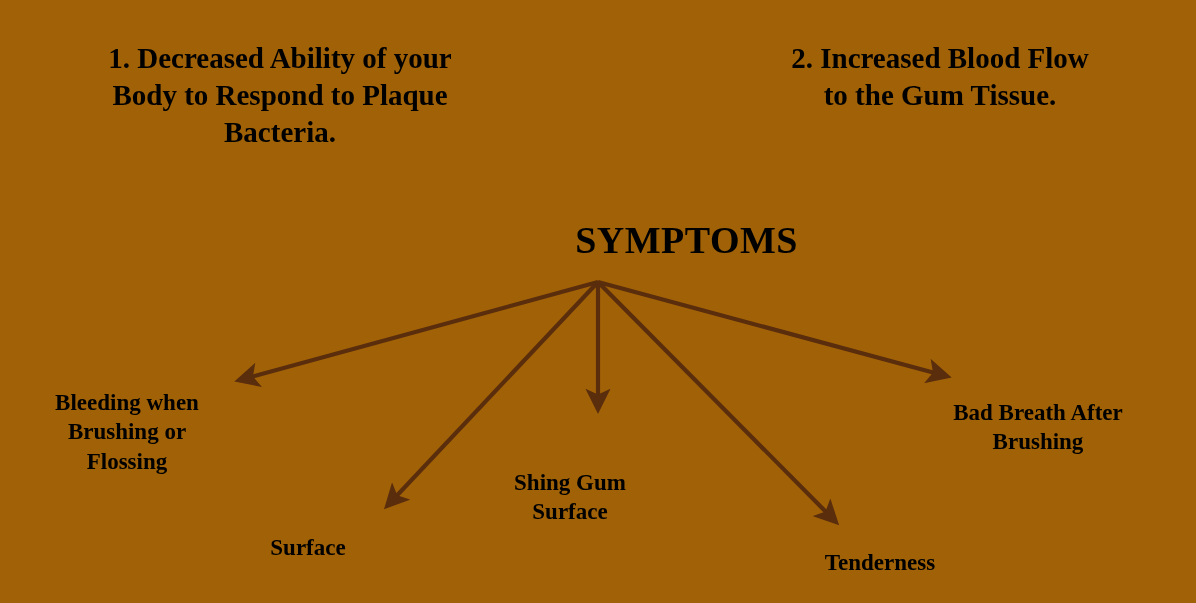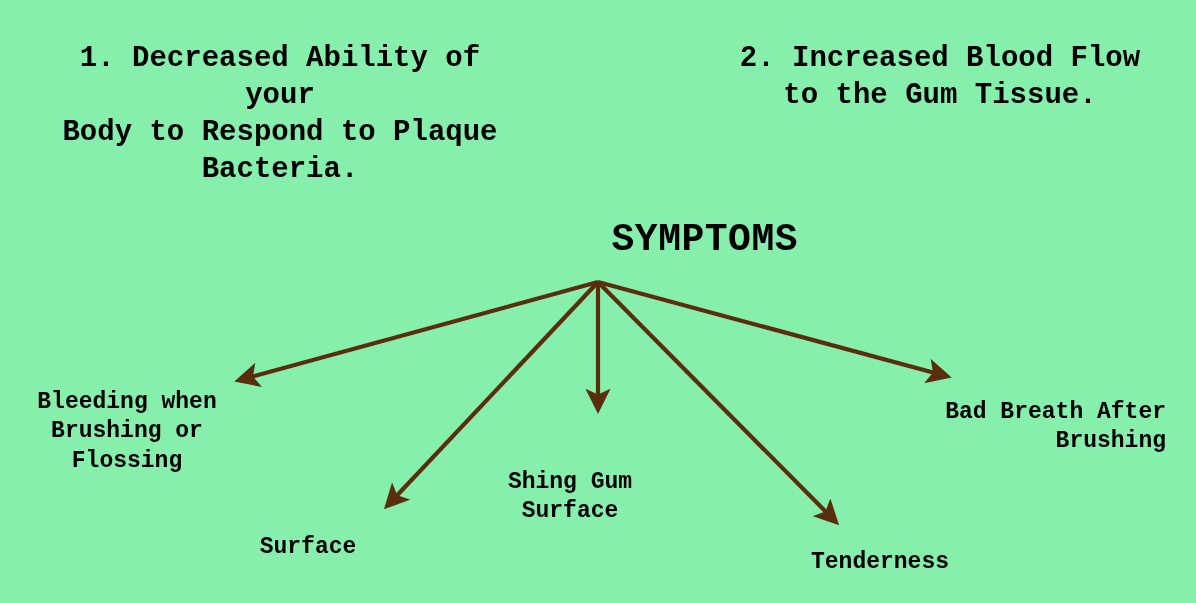--- a/index.html
+++ b/index.html
@@ -4,22 +4,22 @@
 <style>
   html, body {
     margin: 0;
     padding: 0;
     background: #ffffff;
   }
   #canvas {
     position: relative;
     width: 1196px;
     height: 603px;
-    background: #86efac;
-    font-family: Liberation Mono, monospace;
+    background: #a16207;
+    font-family: Liberation Serif, serif;
     overflow: hidden;
   }
   .txt {
     position: absolute;
     font-weight: bold;
     color: #000000;
     text-align: center;
     line-height: 1.28;
     white-space: pre-line;
   }
@@ -66,21 +66,20 @@
     left: 760px;
     top: 548px;
     width: 240px;
     font-size: 23px;
   }
   #sym-badbreath {
     left: 910px;
     top: 398px;
     width: 256px;
     font-size: 23px;
-    text-align: right;
   }
   svg#arrows {
     position: absolute;
     left: 0;
     top: 0;
     width: 1196px;
     height: 603px;
     pointer-events: none;
   }
 </style>

